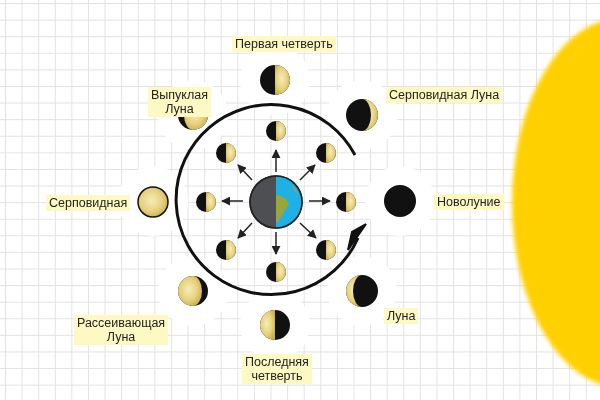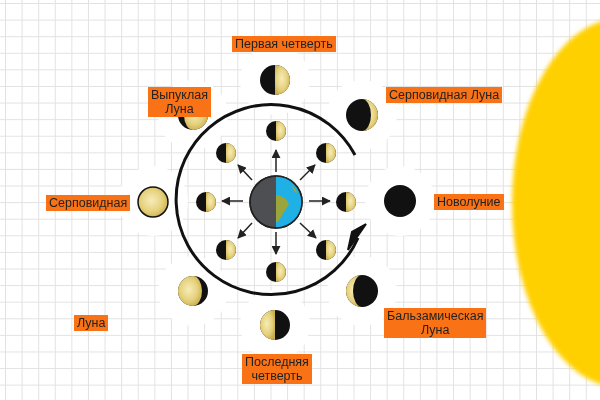--- a/index.html
+++ b/index.html
@@ -7,21 +7,21 @@
        font-family:"Liberation Sans","DejaVu Sans",sans-serif;}
   .grid{position:absolute;left:0;top:0;width:600px;height:400px;
         background-image:
           linear-gradient(to right,#e2e2e2 1px,transparent 1px),
           linear-gradient(to bottom,#e2e2e2 1px,transparent 1px);
         background-size:16.6px 16.6px;background-position:5px 3px;}
   .sun{position:absolute;left:512px;top:18px;width:220px;height:370px;border-radius:50%;
        background:#ffd000;filter:blur(2px);}
   svg.diagram{position:absolute;left:0;top:0;}
   .label{position:absolute;font-size:12.5px;color:#222;text-align:center;line-height:14px;
-         background:#f97316;padding:1px 3px;white-space:nowrap;}
+         background:#fef9c3;padding:1px 3px;white-space:nowrap;}
   .halo{position:absolute;border-radius:50%;background:#fff;}
 </style>
 </head>
 <body>
 
 <div class="grid"></div>
 <div class="sun"></div>
 
 <div class="halo" style="left:240px;top:45px;width:70px;height:70px;"></div>
 <div class="halo" style="left:327px;top:80px;width:70px;height:70px;"></div>
@@ -145,22 +145,22 @@
   <span>Новолуние</span>
 </div>
 <div class="label" style="left:100px;top:87px;margin-left:48px;">
   <div>Выпуклая</div>
   <div>Луна</div>
 </div>
 <div class="label" style="left:46px;top:195px;">
   <span>Серповидная</span>
 </div>
 <div class="label" style="left:74px;top:315px;">
+  <div>Рассеивающая</div>
   <div>Луна</div>
 </div>
 <div class="label" style="left:242px;top:354px;">
   <div>Последняя</div>
   <div>четверть</div>
 </div>
 <div class="label" style="left:384px;top:308px;">
-  <div>Бальзамическая</div>
   <div>Луна</div>
 </div>
 
 </body></html>

